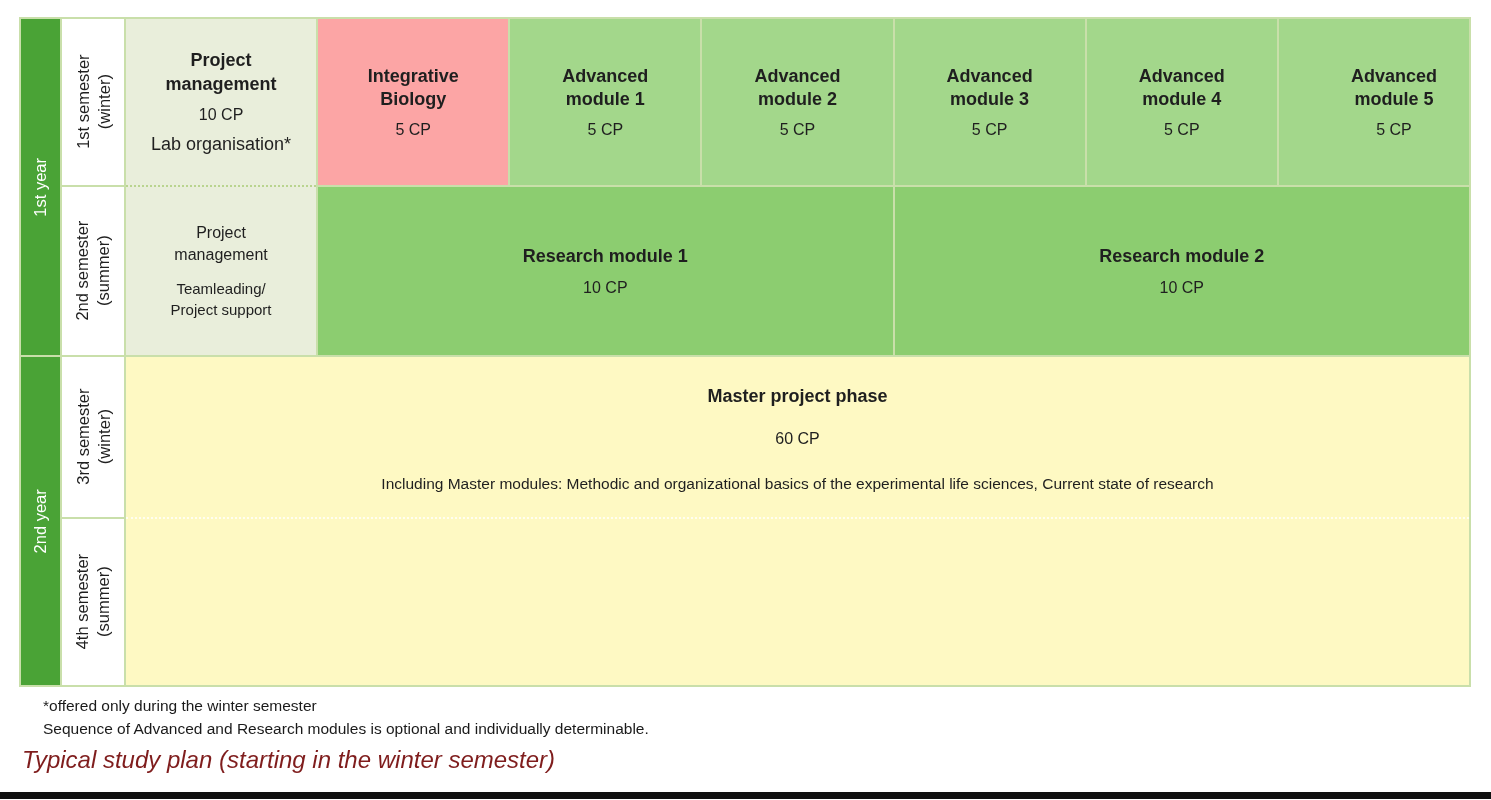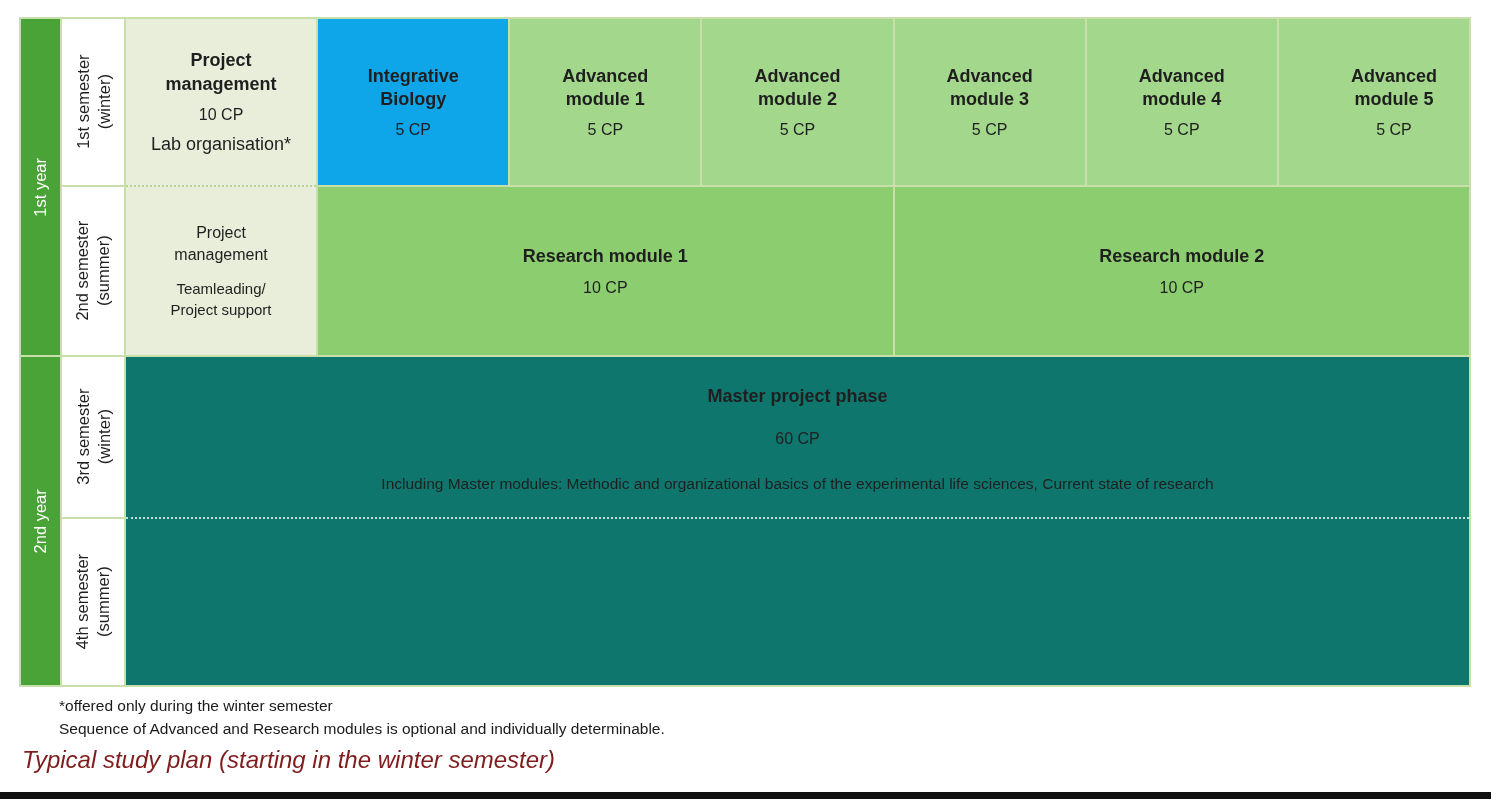--- a/index.html
+++ b/index.html
@@ -32,42 +32,42 @@
   .project-cell{ grid-column:3; grid-row:1/3; background:#e9eedb; padding:0; }
   .project-half{ width:100%; display:flex; flex-direction:column; align-items:center;
                  justify-content:center; text-align:center; }
   .project-top{ height:166px; }
   .project-bottom{ flex:1; border-top:2px dotted #b9d48f; }
 
   .module-title{ font-weight:bold; font-size:18px; line-height:1.3; max-width:120px; }
   .module-cp{ font-size:16px; margin-top:10px; }
   .module-detail{ font-size:18px; margin-top:10px; }
 
-  .ib-cell{ grid-column:4; grid-row:1; background:#0ea5e9; }
+  .ib-cell{ grid-column:4; grid-row:1; background:#fca5a5; }
   .adv-cell{ grid-row:1; background:#a3d78b; }
   .adv-1{grid-column:5;} .adv-2{grid-column:6;} .adv-3{grid-column:7;}
   .adv-4{grid-column:8;} .adv-5{grid-column:9;padding-left:40px;}
 
   .res-cell{ grid-row:2; background:#8ccd70; }
   .res-1{ grid-column:4/7; } .res-2{ grid-column:7/10; }
   .res-cell .module-title{ max-width:none; }
 
-  .master-cell{ grid-column:3/10; grid-row:3/5; background:#0f766e;
+  .master-cell{ grid-column:3/10; grid-row:3/5; background:#fef9c3;
                 justify-content:flex-start; padding-top:28px; }
   .master-cell .module-title{ max-width:none; }
   .master-cell .module-cp{ margin-top:22px; }
   .master-cell .module-detail{ margin-top:27px; font-size:15.5px; }
   .master-divider{ position:absolute; left:0; top:160px; width:100%;
                    border-top:2px dotted rgba(255,255,255,0.75); }
 
   .project-title-sm{ font-size:16px; line-height:1.35; max-width:130px; }
   .project-detail-sm{ font-size:15px; line-height:1.35; margin-top:14px; max-width:120px; }
 
   
-  .footnotes{ position:absolute; left:59px; top:694px; font-size:15.5px;
+  .footnotes{ position:absolute; left:43px; top:694px; font-size:15.5px;
               color:#1a1a1a; line-height:1.5; }
   .caption{ position:absolute; left:22px; top:746px; font-size:24px; font-style:italic;
             color:#7f1d1d; }
   .bottom-bar{ position:absolute; left:0; top:792px; width:1491px; height:7px;
                background:#101010; }
 </style>
 </head>
 <body>
 
 <div class="canvas">

